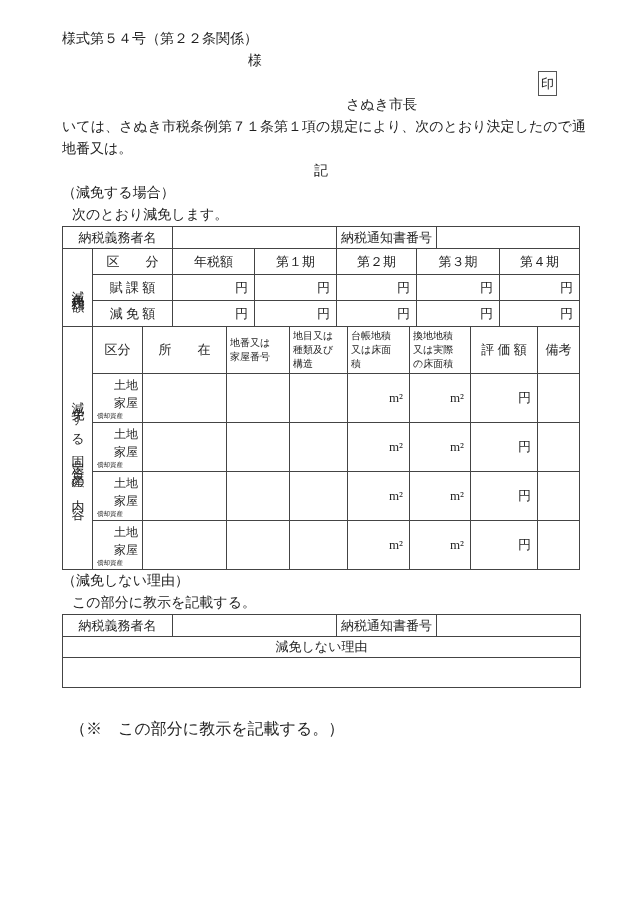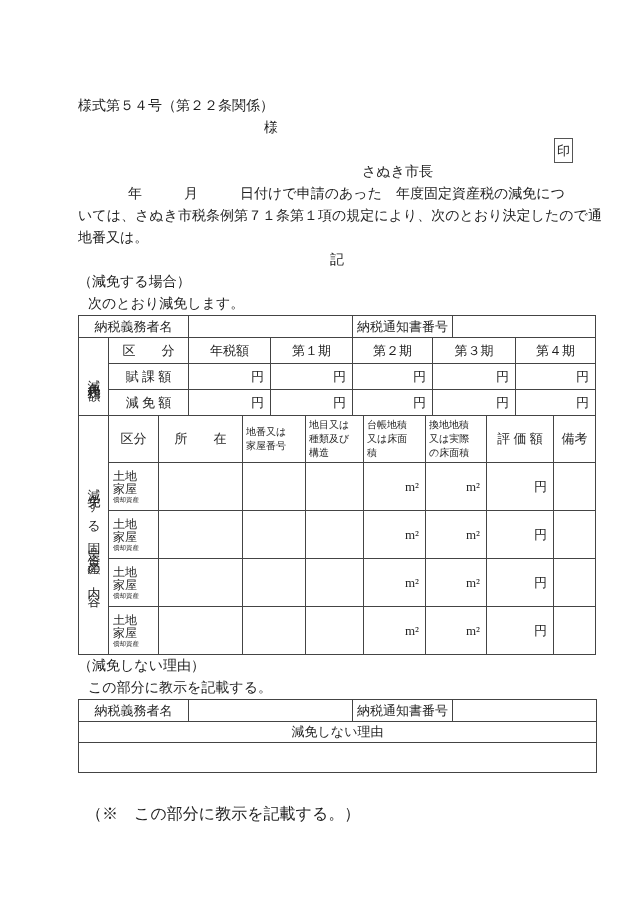--- a/index.html
+++ b/index.html
@@ -6,22 +6,22 @@
   .page{
     position:relative;
     width:630px;height:915px;
     background:#fff;
     font-family:"Liberation Serif","DejaVu Serif",serif;
     color:#1f1f1f;
     overflow:hidden;
   }
   .content{
     box-sizing:content-box;
-    padding-top:95px;
-    margin-left:78px;
+    padding-top:28px;
+    margin-left:62px;
     width:518px;
     font-size:14px;
     line-height:22px;
   }
   .line{height:22px;white-space:pre;}
   .title-line{text-align:center;font-size:15px;}
   .date-line{padding-left:383px;}
   .addressee-line{padding-left:186px;}
   .sender-line{position:relative;padding-left:263px;}
   .seal-box{
@@ -61,40 +61,39 @@
   }
   .vtext-long{letter-spacing:6px;}
   .hdr-multi{
     font-size:10px;
     line-height:14px;
     white-space:pre-line;
     padding:2px 3px;
     text-align:left;
   }
   .cat-cell{padding:2px 4px;text-align:left;}
-  .cat-main{font-size:12px;line-height:13px;white-space:pre-line;}
+  .cat-main{font-size:12px;line-height:18px;white-space:pre-line;text-align:right;}
   .cat-small{font-size:6.5px;line-height:8px;letter-spacing:0;}
   .asset-table{margin-top:-1px;}
   .footnote{margin-top:30px;font-size:16px;padding-left:8px;height:18px;}
 </style>
 </head>
 <body>
 
 <div class="page">
   <div class="content">
 
     <div class="line">様式第５４号（第２２条関係）</div>
     <div class="line addressee-line">様</div>
     <div class="line sender-line">
       <span>さぬき市長</span>
       <span class="seal-box">印</span>
     </div>
 
     <div class="para">
-      <div class="para-line indent1">年　　　月　　　日付けで申請のあった　年度固定資産税の減免につ</div>
       <div class="para-line">いては、さぬき市税条例第７１条第１項の規定により、次のとおり決定したので通</div>
       <div class="para-line">地番又は。</div>
     </div>
 
     <div class="ki-line">記</div>
 
     <div class="heading-line">（減免する場合）</div>
     <div class="lead-line">次のとおり減免します。</div>
 
     <table>

